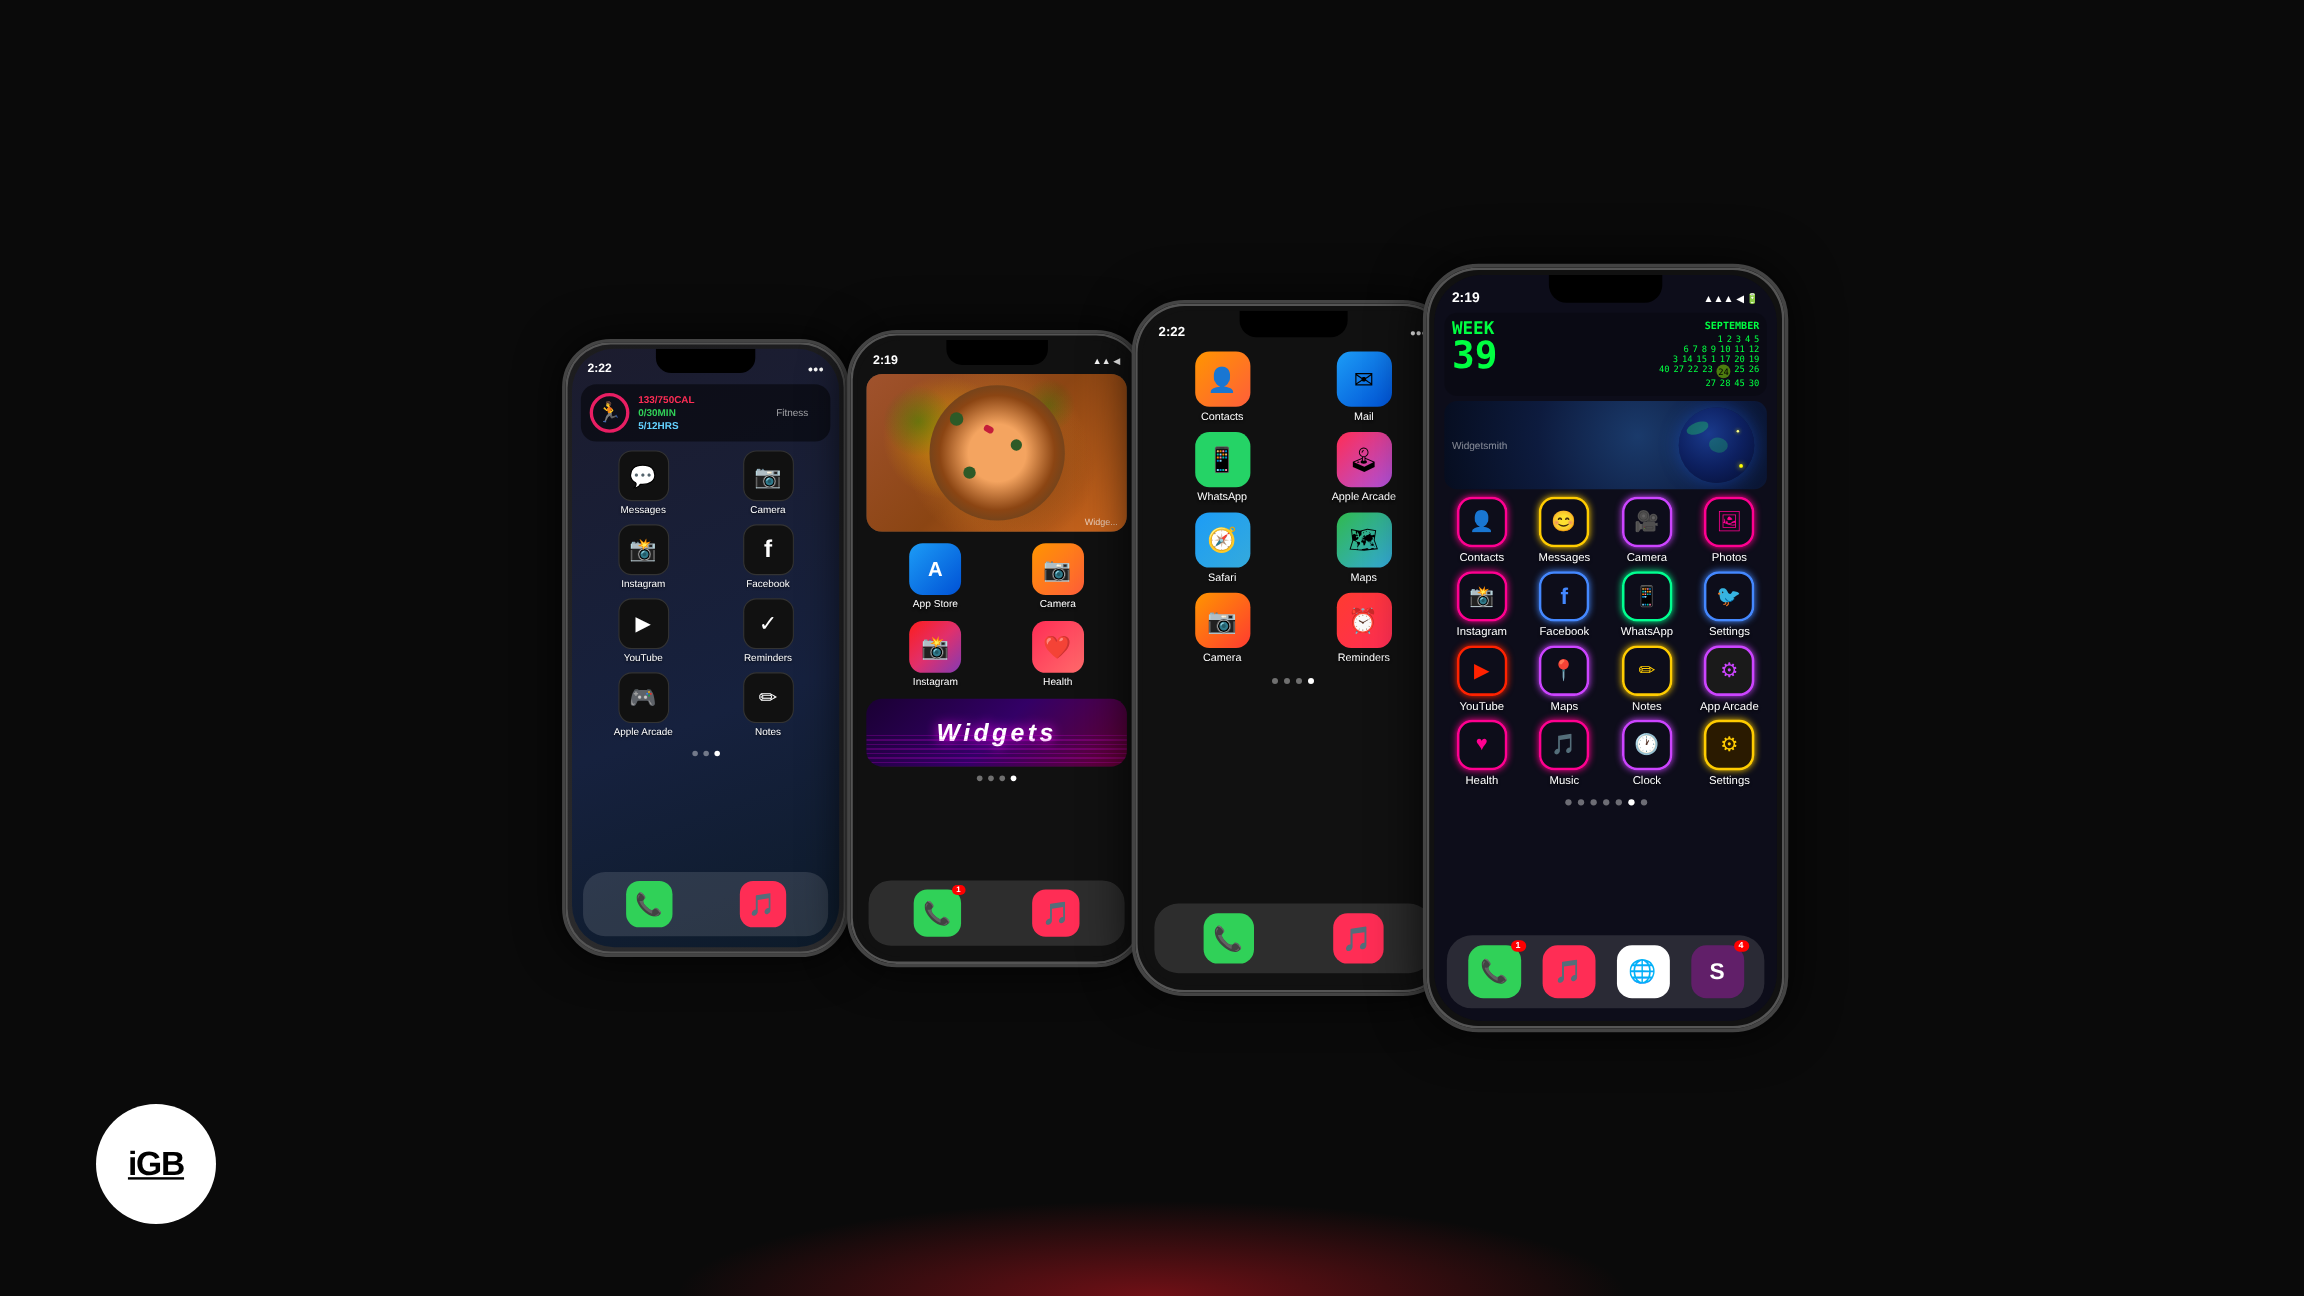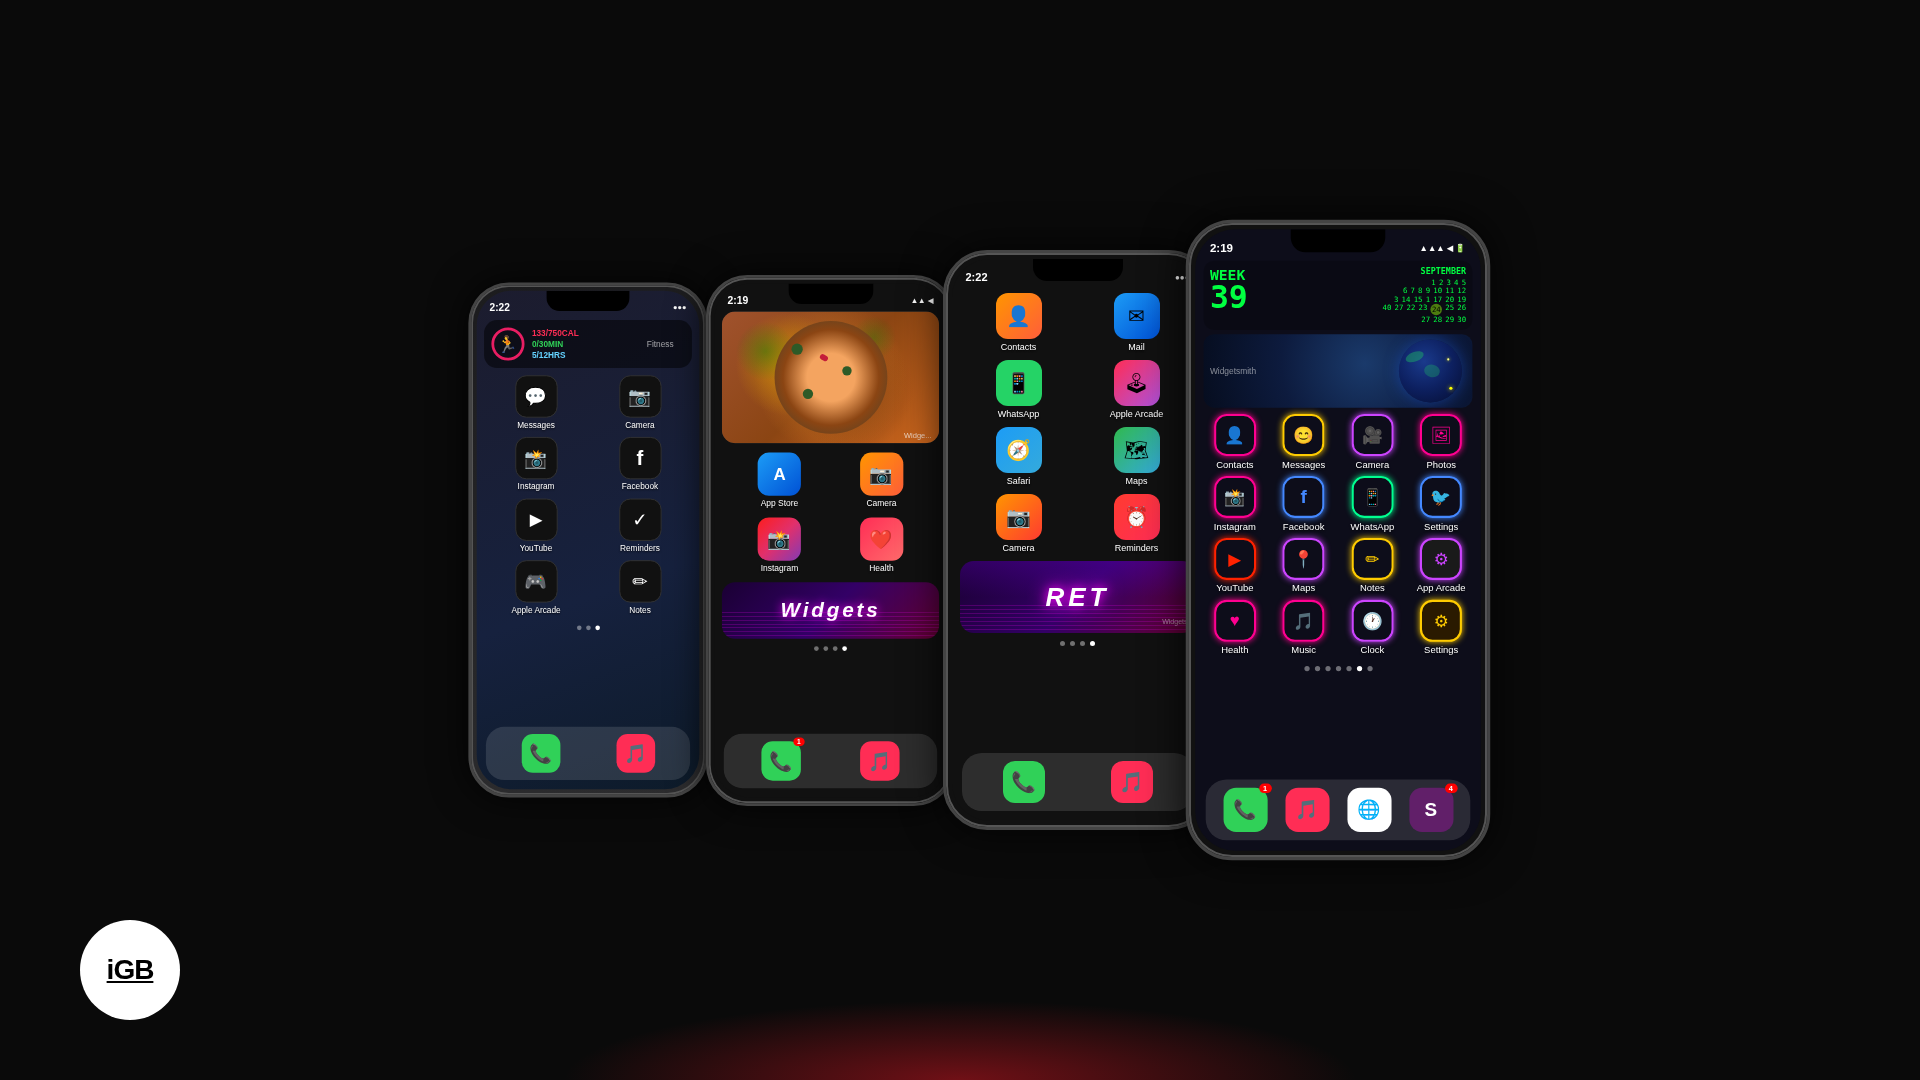--- a/index.html
+++ b/index.html
@@ -523,26 +523,20 @@
           <span class="app-icon-label">Camera</span>
         </div>
         <div class="app-icon">
           <div class="app-icon-img" style="background:linear-gradient(135deg,#ff3b30,#ff2d55);">
             <span style="font-size:20px;">⏰</span>
           </div>
           <span class="app-icon-label">Reminders</span>
         </div>
       </div>
 
-      <div style="margin:2px 8px;height:72px;border-radius:14px;background:linear-gradient(135deg,#1a0033,#330066,#660033);display:flex;align-items:center;justify-content:center;overflow:hidden;position:relative;">
-        <div style="position:absolute;bottom:0;left:0;right:0;height:30px;background:repeating-linear-gradient(0deg,transparent,transparent 3px,rgba(255,0,255,0.2) 3px,rgba(255,0,255,0.2) 4px);"></div>
-        <div style="position:absolute;top:0;left:0;right:0;bottom:0;background:linear-gradient(to bottom,rgba(100,0,200,0.3),transparent 50%);"></div>
-        <span style="font-size:26px;font-weight:900;color:white;letter-spacing:4px;text-shadow:0 0 10px #ff00ff,0 0 20px #ff00ff;font-style:italic;position:relative;z-index:1;">RET</span>
-        <div style="position:absolute;right:8px;bottom:8px;font-size:7px;color:rgba(255,255,255,0.5);">Widgets</div>
-      </div>
 
       <div class="page-dots">
         <div class="dot"></div>
         <div class="dot"></div>
         <div class="dot"></div>
         <div class="dot active"></div>
       </div>
 
       <div class="dock">
         <div class="dock-icon" style="background:#30d158;">
@@ -605,21 +599,21 @@
                 <span>27</span>
                 <span>22</span>
                 <span>23</span>
                 <span style="background:#4d7c0f;color:#000;border-radius:50%;width:11px;height:11px;display:inline-flex;align-items:center;justify-content:center;font-weight:normal;">24</span>
                 <span>25</span>
                 <span>26</span>
             </div>
             <div style="display:flex;gap:3px;justify-content:flex-end;">
               <span>27</span>
                 <span>28</span>
-                <span>29</span>
+                <span>45</span>
                 <span>30</span>
             </div>
           </div>
         </div>
       </div>
 
       <div style="margin:2px 8px;height:70px;border-radius:10px;background:radial-gradient(circle at 60% 40%,#1a3a6b 0%,#0d1b3e 50%,#060d1f 100%);position:relative;overflow:hidden;display:flex;align-items:center;">
 
         <div style="position:absolute;right:10px;width:60px;height:60px;border-radius:50%;background:radial-gradient(circle at 40% 35%,#1a3a8c,#0d2060,#050d30);box-shadow:0 0 15px rgba(30,100,255,0.4);overflow:hidden;">
           <div style="position:absolute;top:20%;left:10%;width:30%;height:15%;background:rgba(30,200,100,0.4);border-radius:50%;transform:rotate(-20deg);"></div>

